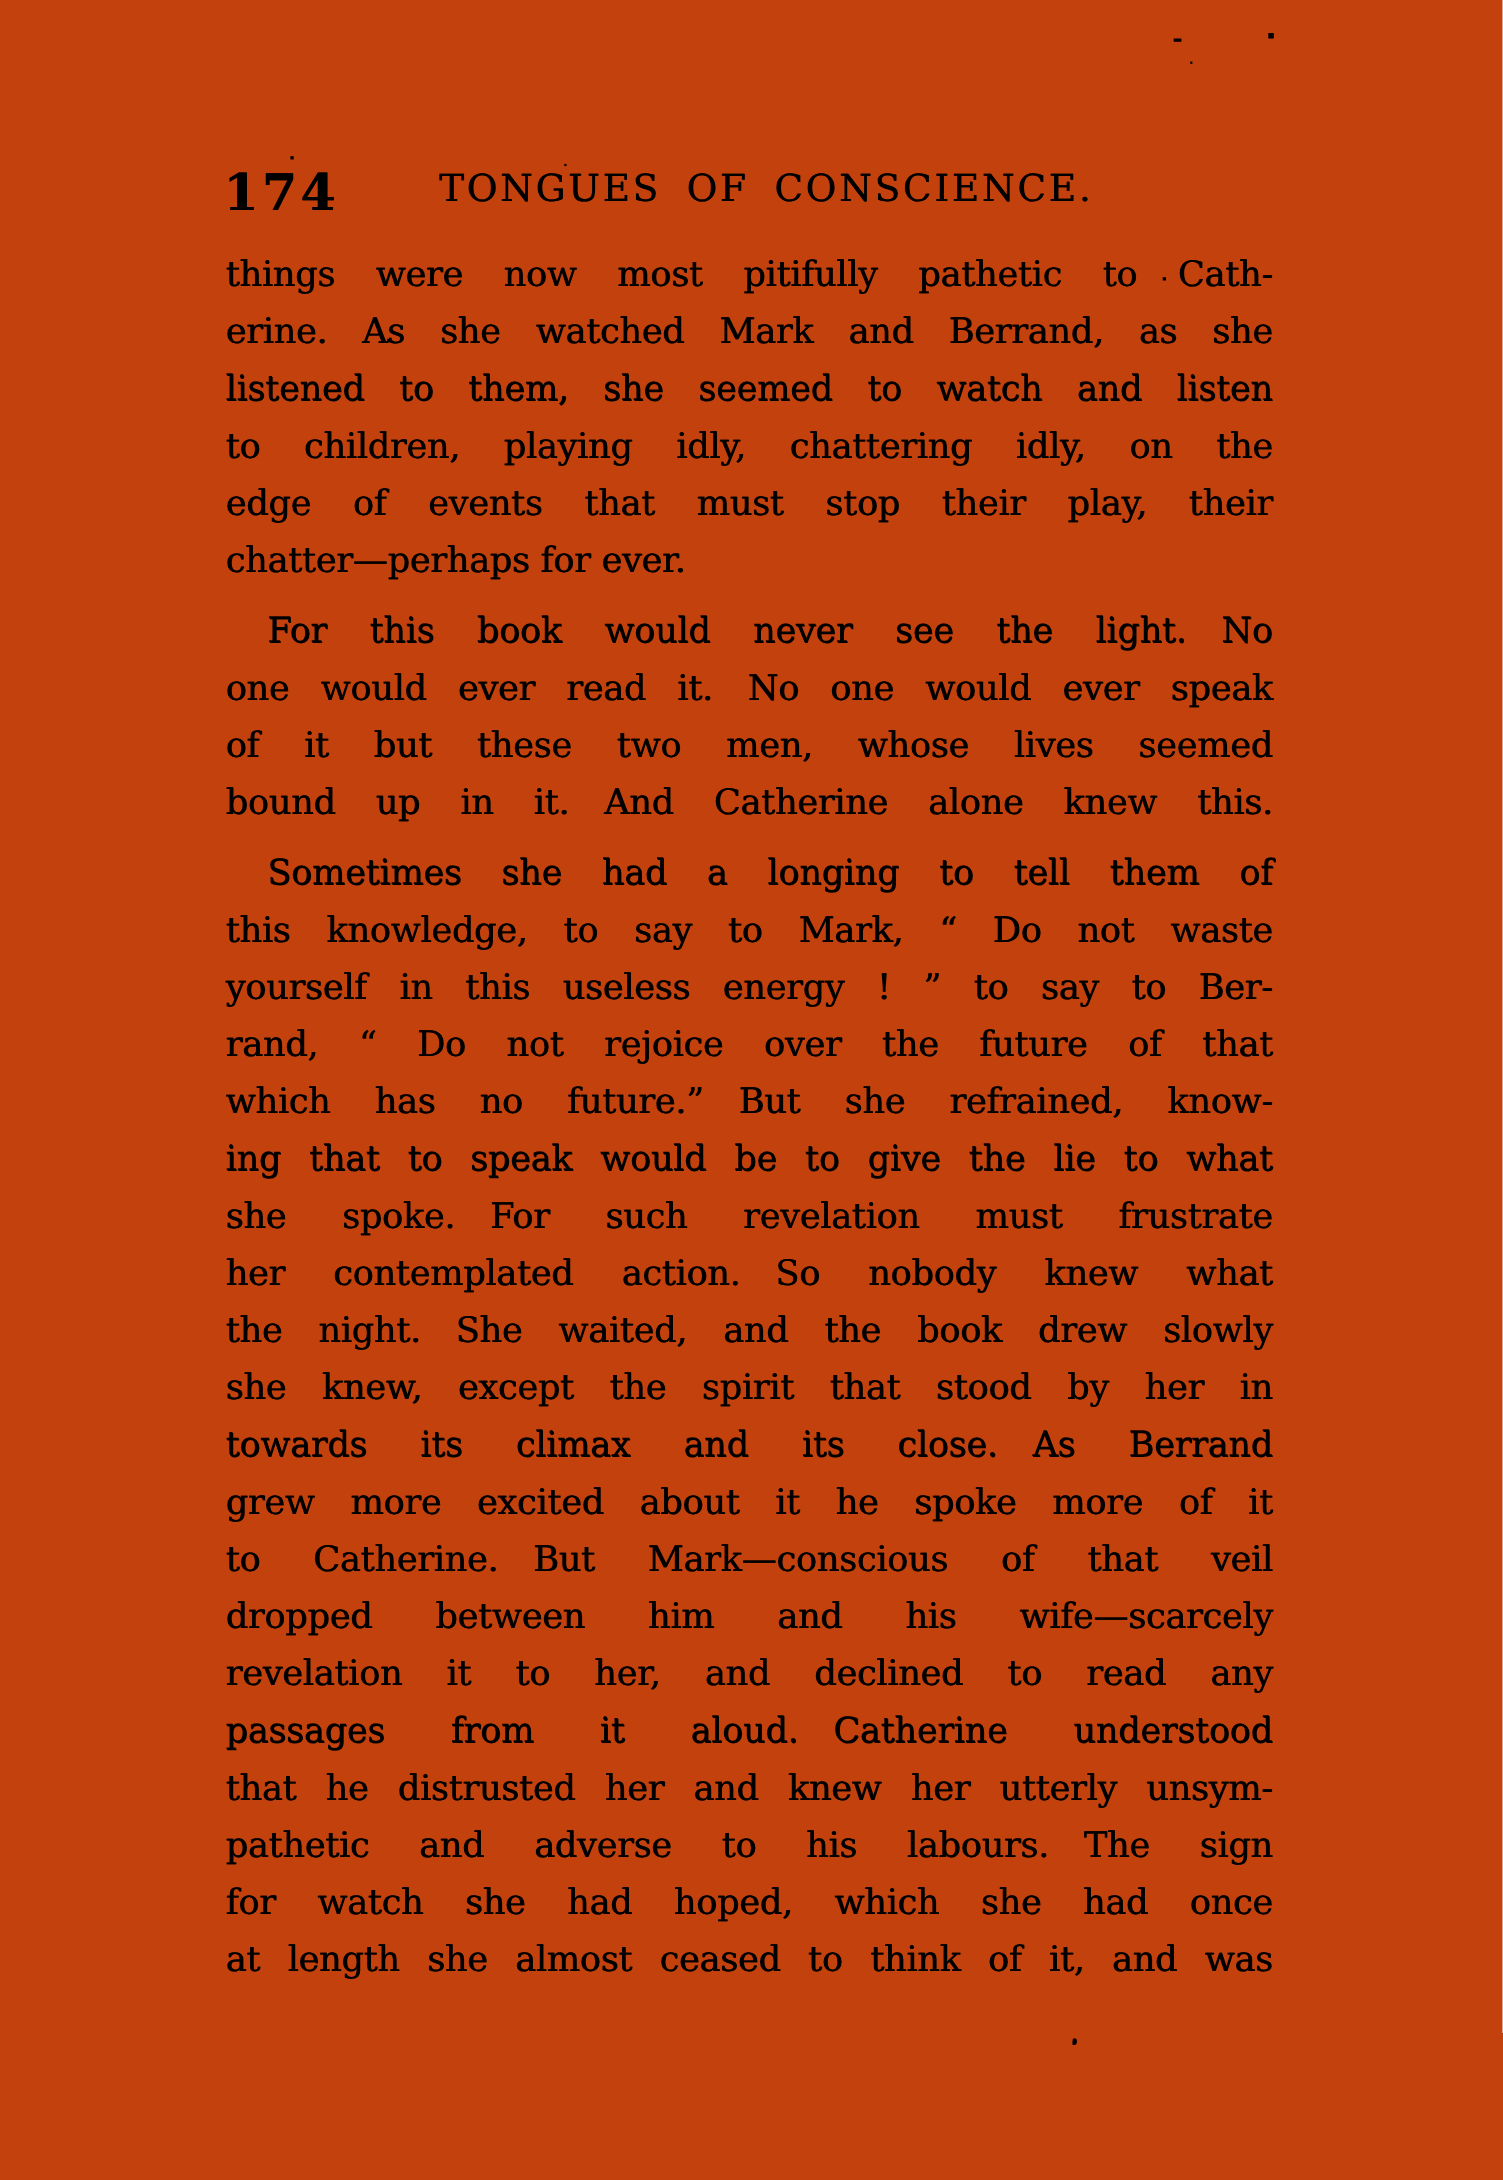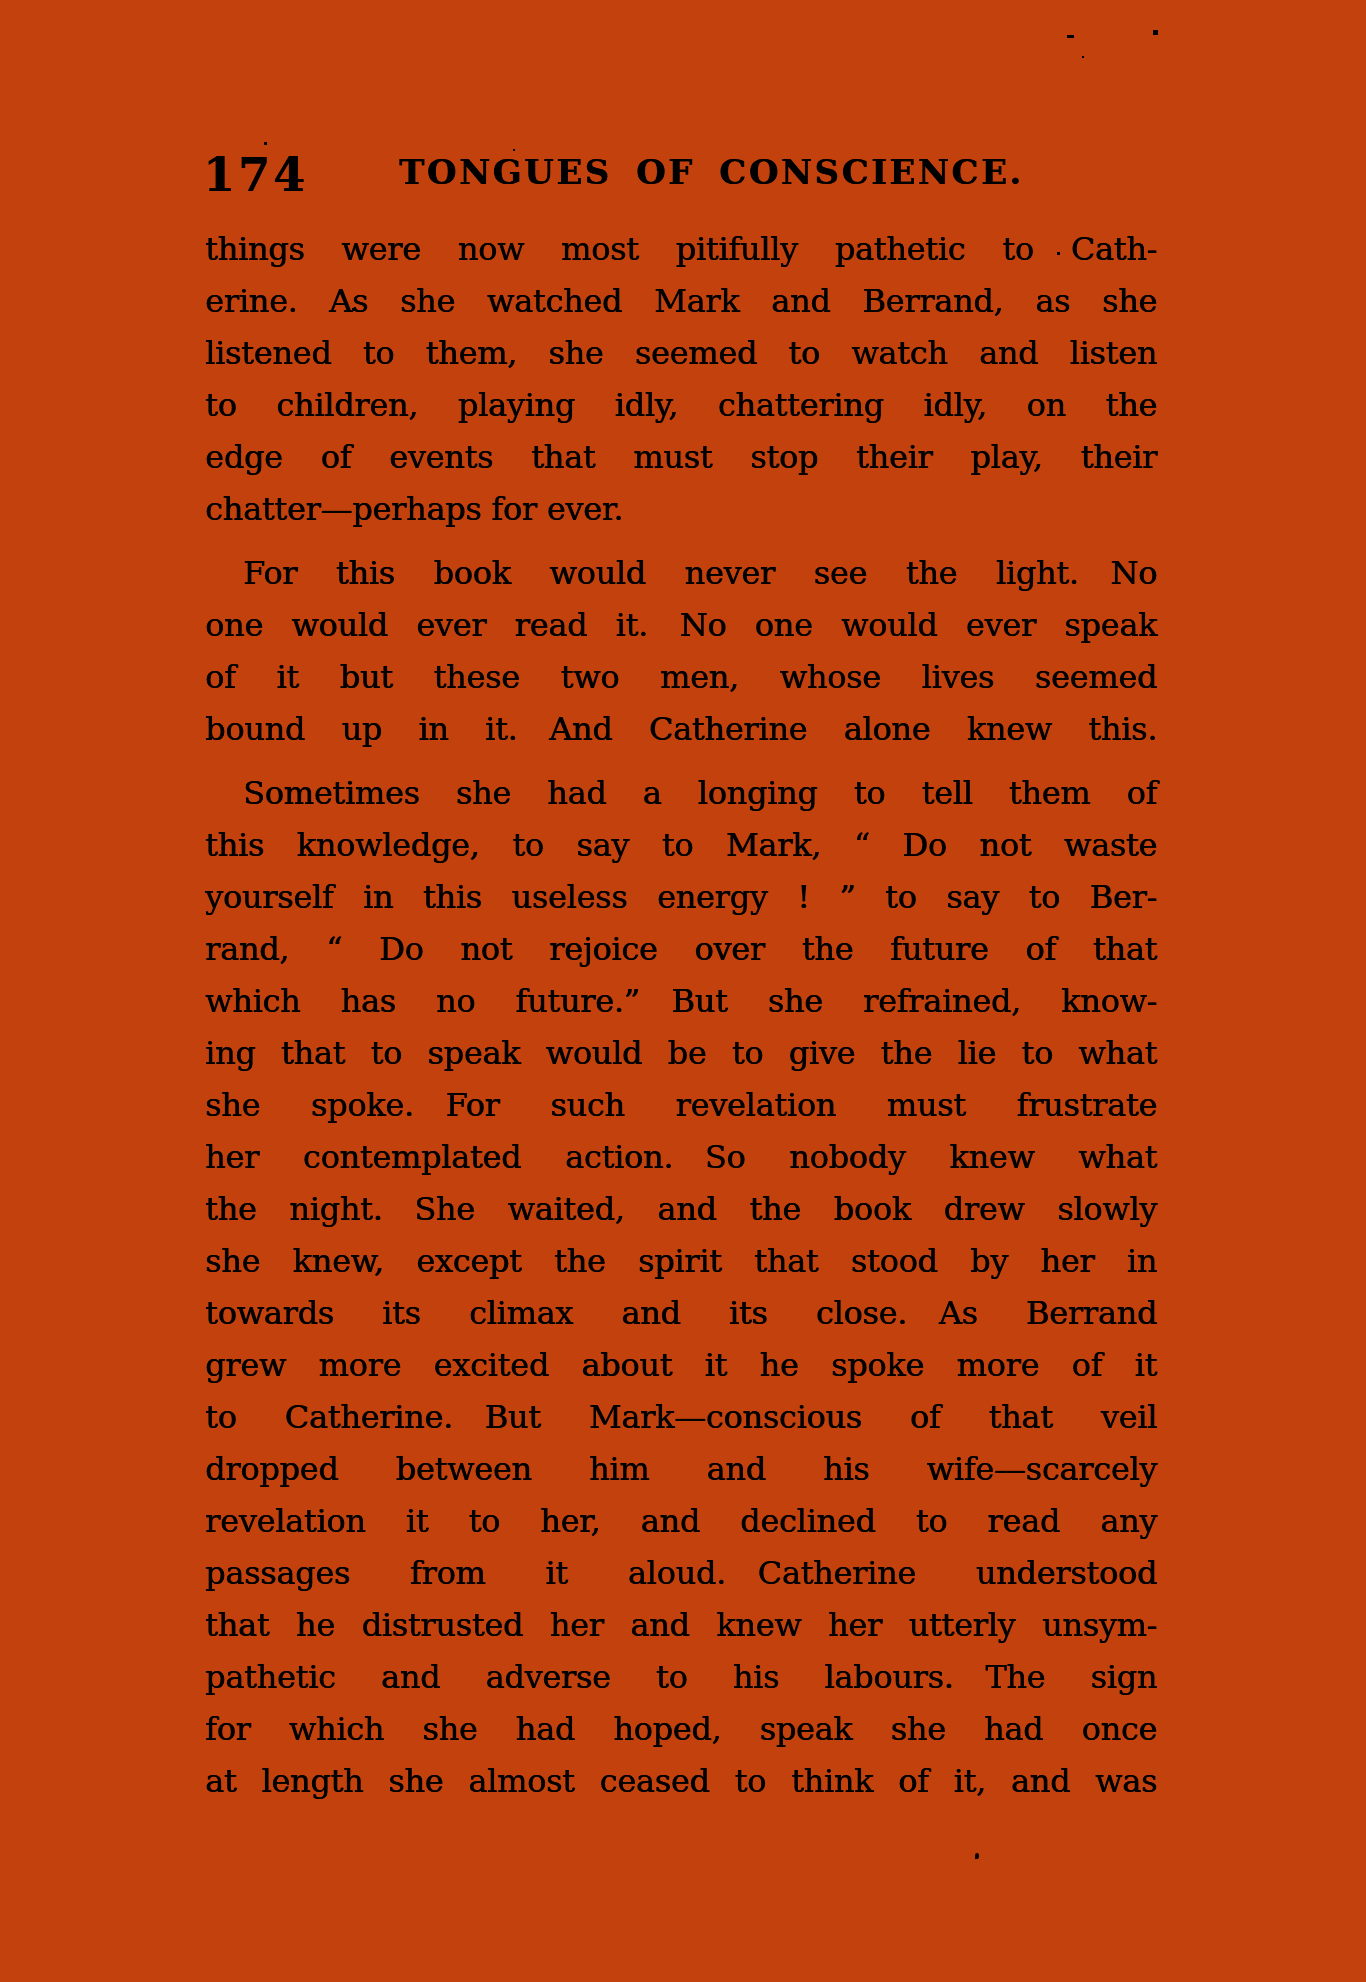--- a/index.html
+++ b/index.html
@@ -25,21 +25,21 @@
     font-weight: bold;
     letter-spacing: 3px;
     text-shadow: 0.5px 0 0 #000;
   }
   .running-title {
     position: absolute;
     left: 399px;
     top: 152px;
     font-size: 34px;
     line-height: 40px;
-    font-weight: bold;
+    font-weight: normal;
     letter-spacing: 2.5px;
     word-spacing: 10px;
     white-space: nowrap;
     text-shadow: 0.5px 0 0 #000;
   }
   .body-text {
     position: absolute;
     left: 205px;
     top: 223px;
     width: 952px;
@@ -95,21 +95,21 @@
       <div class="line">the night. She waited, and the book drew slowly</div>
       <div class="line">she knew, except the spirit that stood by her in</div>
       <div class="line">towards its climax and its close. As Berrand</div>
       <div class="line">grew more excited about it he spoke more of it</div>
       <div class="line">to Catherine. But Mark—conscious of that veil</div>
       <div class="line">dropped between him and his wife—scarcely</div>
       <div class="line">revelation it to her, and declined to read any</div>
       <div class="line">passages from it aloud. Catherine understood</div>
       <div class="line">that he distrusted her and knew her utterly unsym-</div>
       <div class="line">pathetic and adverse to his labours. The sign</div>
-      <div class="line">for which she had hoped, speak she had once</div>
+      <div class="line">for watch she had hoped, which she had once</div>
       <div class="line">at length she almost ceased to think of it, and was</div>
     </div>
 
   <div class="speck" style="left:1067px; top:35px; width:7px; height:3px;"></div>
   <div class="speck" style="left:1153px; top:30px; width:5px; height:5px;"></div>
   <div class="speck" style="left:1082px; top:56px; width:2px; height:2px;"></div>
   <div class="speck" style="left:264px; top:142px; width:3px; height:3px;"></div>
   <div class="speck" style="left:513px; top:149px; width:2px; height:2px;"></div>
   <div class="speck" style="left:1057px; top:252px; width:3px; height:3px;"></div>
   <div class="speck" style="left:352px; top:308px; width:3px; height:3px;"></div>

